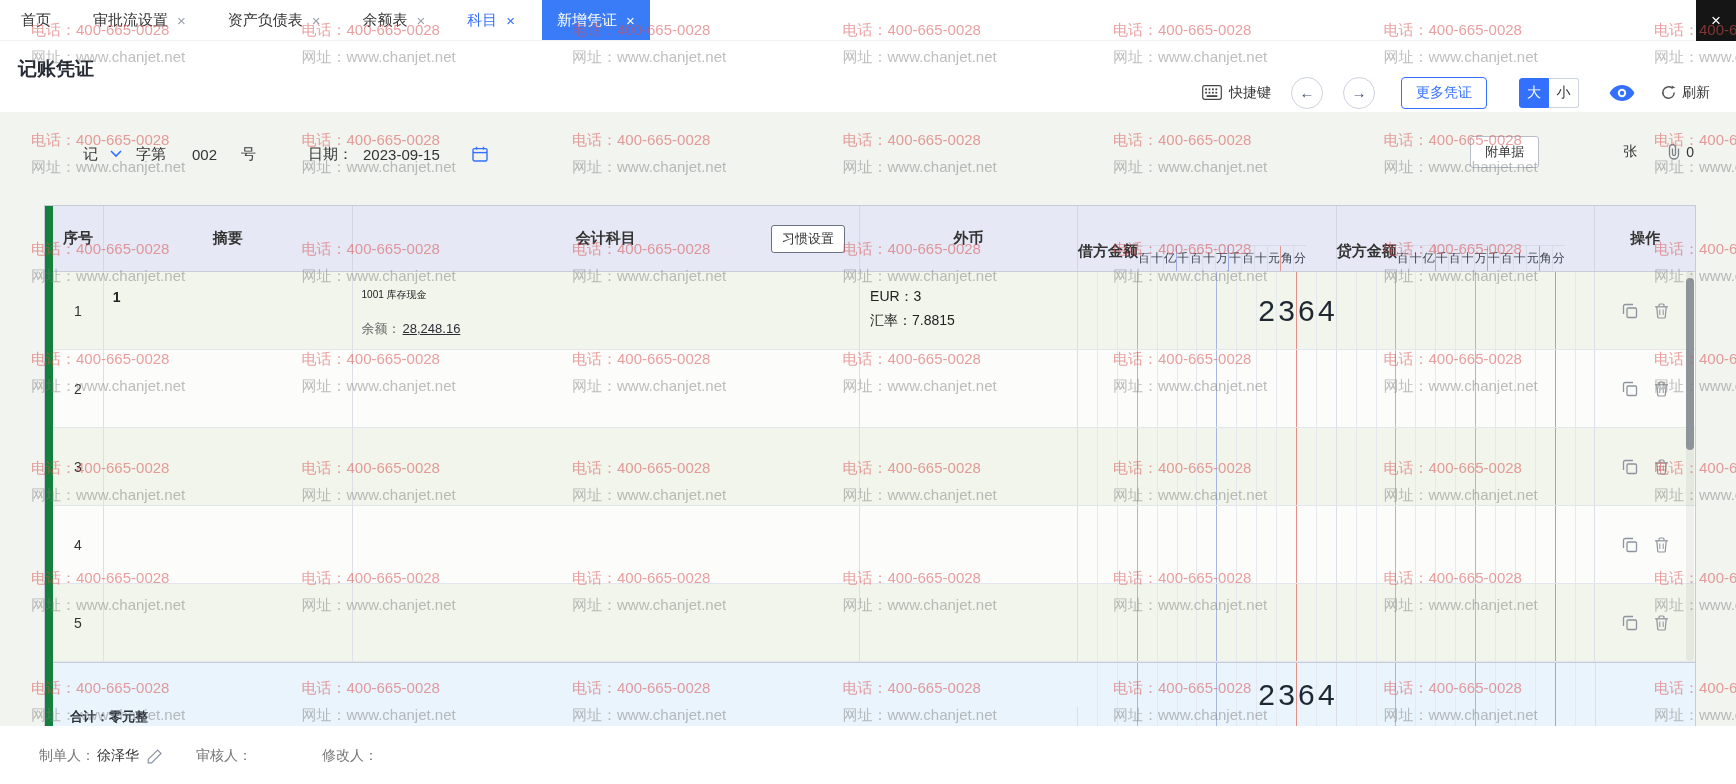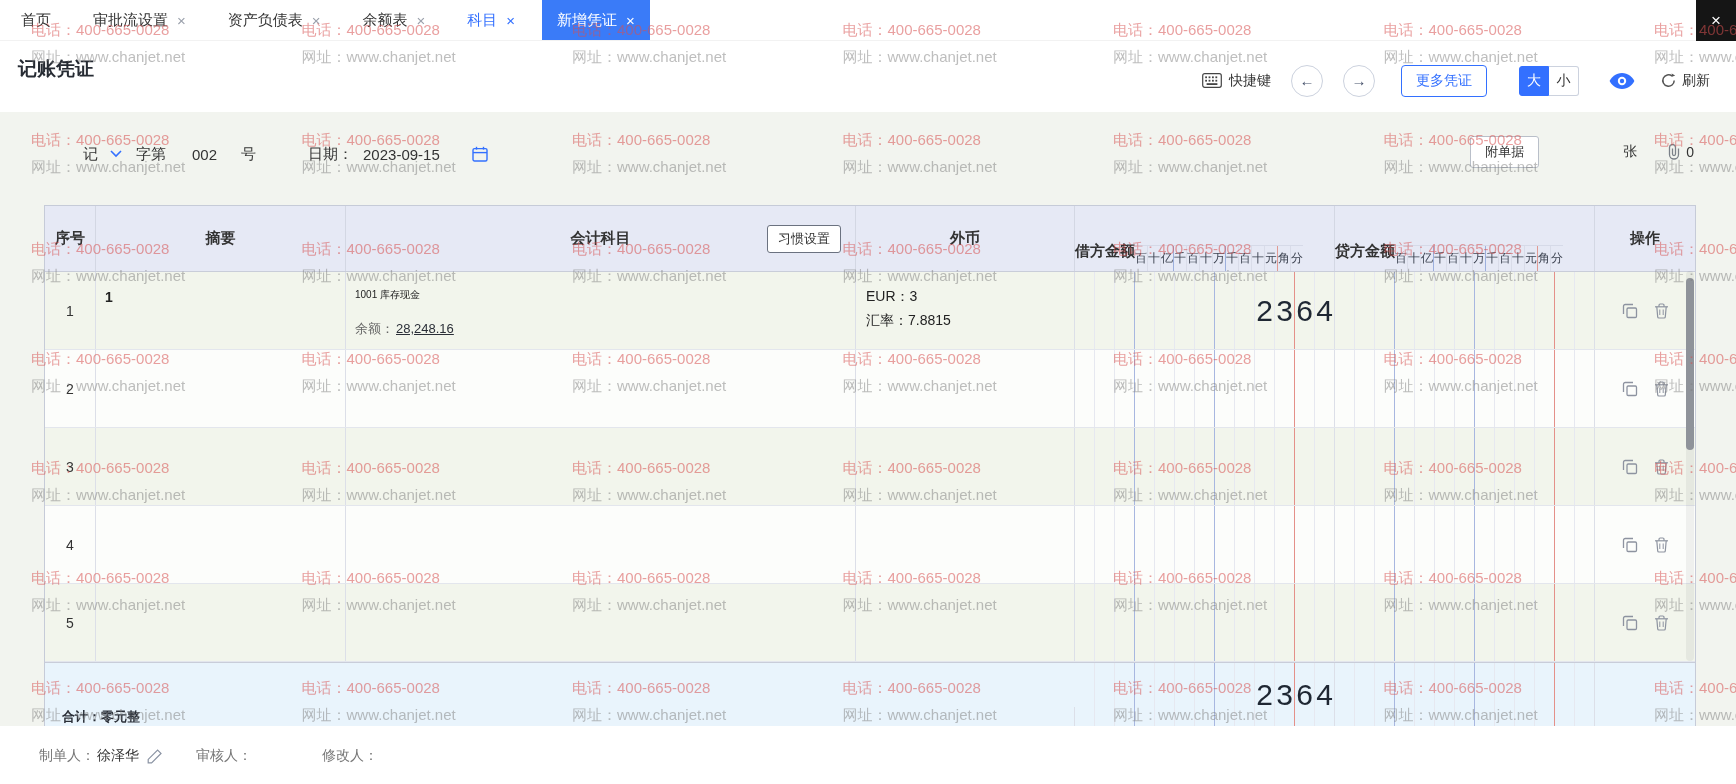--- a/index.html
+++ b/index.html
@@ -13,21 +13,21 @@
   .tab .tab-close{font-size:15px;color:#9aa0ab;line-height:1;}
   .tab.highlight{color:#3370ff;text-align:center;}
   .tab.highlight .tab-close{color:#3370ff;}
   .tab.active{background:#3a7bf8;color:#fff;}
   .tab.active .tab-close{color:#fff;}
   .corner-close{position:absolute;top:0;right:0;width:40px;height:41px;background:#151515;color:#fff;display:flex;align-items:center;justify-content:center;font-size:17px;cursor:pointer;z-index:3;}
 
   
   .titlebar{position:absolute;top:41px;left:0;right:0;height:71px;background:#fff;}
   .page-title{position:absolute;left:18px;top:15px;font-size:19px;font-weight:700;color:#262b33;}
-  .toolbar{position:absolute;right:26px;top:4px;height:100%;display:flex;align-items:center;}
+  .toolbar{position:absolute;right:26px;top:16px;height:100%;display:flex;align-items:center;}
   .tb-shortcut{display:flex;align-items:center;gap:7px;font-size:14px;color:#333;cursor:pointer;}
   .circle-btn{width:32px;height:32px;border:1px solid #ccd2de;border-radius:50%;background:#fff;color:#45506a;font-size:15px;display:flex;align-items:center;justify-content:center;margin-left:20px;cursor:pointer;}
   .more-btn{margin-left:26px;height:32px;padding:0 14px;background:#fff;border:1px solid #3370ff;color:#3370ff;border-radius:4px;font-size:14px;cursor:pointer;}
   .size-toggle{display:flex;margin-left:32px;}
   .size-btn{width:30px;height:30px;display:flex;align-items:center;justify-content:center;font-size:14px;cursor:pointer;}
   .size-btn.on{background:#3370ff;color:#fff;border:1px solid #3370ff;border-radius:3px 0 0 3px;}
   .size-btn.off{background:#fff;color:#333;border:1px solid #ccd2de;border-left:none;border-radius:0 3px 3px 0;}
   .eye-btn{margin-left:30px;cursor:pointer;display:flex;align-items:center;}
   .refresh-btn{margin-left:26px;display:flex;align-items:center;gap:6px;font-size:14px;color:#333;cursor:pointer;}
 
@@ -41,21 +41,21 @@
   .vh-t3{margin-left:52px;}
   .vh-date{margin-left:10px;cursor:text;}
   .vh-cal{margin-left:32px;display:flex;align-items:center;cursor:pointer;}
   .vh-right{position:absolute;top:24px;right:42px;display:flex;align-items:center;font-size:14px;color:#333;}
   .attach-btn{background:#fff;border:1px solid #b9bfc9;border-radius:3px;padding:6px 14px;font-size:13px;color:#333;cursor:pointer;}
   .attach-unit{margin-left:84px;}
   .attach-clip{margin-left:30px;display:flex;align-items:center;cursor:pointer;}
   .attach-count{margin-left:5px;}
 
   
-  .vtable{position:absolute;left:44px;top:93px;width:1652px;background:#fde047;border:1px solid #c6cbd8;}
+  .vtable{position:absolute;left:44px;top:93px;width:1652px;background:#15803d;border:1px solid #c6cbd8;padding-left:8px;}
   .thead{display:flex;height:66px;background:#e6e9f5;border-bottom:1px solid #c9cdd9;}
   .th{border-right:1px solid #d3d7e3;display:flex;align-items:center;justify-content:center;font-size:15px;font-weight:700;color:#333;}
   .c-idx{width:51px;}
   .c-sum{width:250px;}
   .c-sub{width:510px;position:relative;}
   .c-fc{width:219px;}
   .c-amt{width:260px;padding:0;}
   .c-op{width:100px;border-right:none !important;}
   .th-amt{flex-direction:row;padding:0;align-items:flex-end;justify-content:flex-start;}
   .amt-title{height:40px;display:flex;align-items:center;justify-content:center;}

